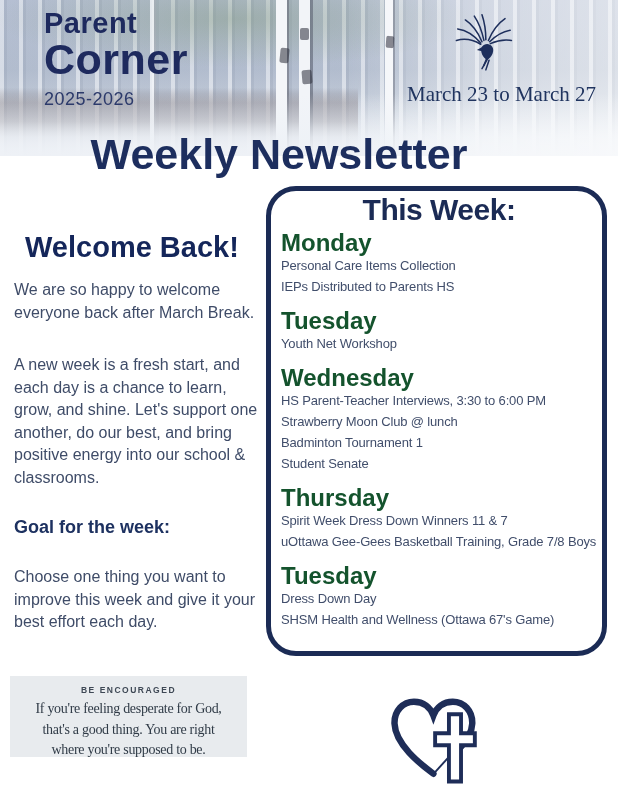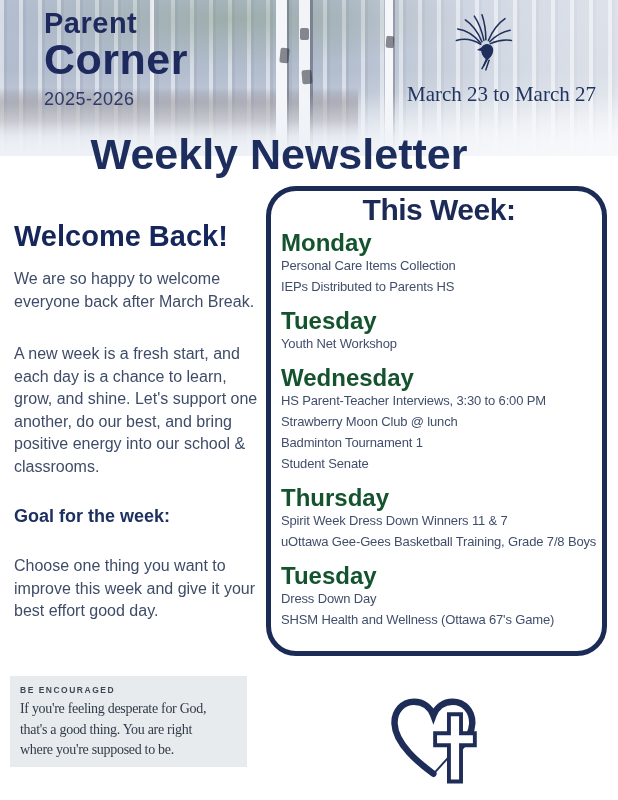--- a/index.html
+++ b/index.html
@@ -31,39 +31,39 @@
   .banner-date{position:absolute;right:22px;top:82px;font-family:"Liberation Serif","DejaVu Serif",serif;
     font-size:21px;color:#20345f;}
   .eagle{position:absolute;left:450px;top:10px;}
 
   
   h1.page-title{margin:4px 0 0;text-align:center;font-size:43px;font-weight:700;
     color:#1d2e5e;letter-spacing:0;}
 
   
   .welcome{position:absolute;left:14px;top:220px;width:253px;}
-  .welcome h2{margin:0;font-size:29px;line-height:32px;font-weight:700;color:#14265a;}
+  .welcome h2{margin:11px;font-size:29px;line-height:32px;font-weight:700;color:#14265a;}
   .welcome p{margin:0;font-size:16px;line-height:22.5px;color:#3f4c68;}
   .welcome .p1{margin-top:16px;}
   .welcome .p2{margin-top:30px;}
   .welcome h3{margin:26px 0 0;font-size:18px;line-height:24px;font-weight:700;color:#1d3160;}
   .welcome .p3{margin-top:27px;}
 
   
   .this-week{position:absolute;left:266px;top:186px;width:341px;height:470px;box-sizing:border-box;
     border:5px solid #1b2b55;border-radius:30px;background:#fff;padding:2px 5px 0 10px;}
   .this-week h2{margin:0 0 4px;text-align:center;font-size:30px;line-height:34px;font-weight:700;
     color:#1b2b55;letter-spacing:-.5px;}
   .day-label{font-size:24px;line-height:24px;font-weight:700;color:#14532d;}
   .event{font-size:13px;line-height:21px;color:#414e6b;white-space:nowrap;letter-spacing:-.15px;}
   .day-section + .day-section{margin-top:12px;}
 
   
-  .quote-box{position:absolute;left:10px;top:676px;width:237px;height:91px;box-sizing:border-box;
-    background:#e8ebee;padding:9px 10px;}
+  .quote-box{position:absolute;left:10px;top:676px;width:237px;height:81px;box-sizing:border-box;
+    background:#e8ebee;padding:9px 10px;text-align:center;}
   .quote-label{font-size:8.5px;font-weight:700;letter-spacing:1.5px;color:#3e4855;}
   .quote-line{font-family:"Liberation Serif","DejaVu Serif",serif;font-size:14px;line-height:20.5px;
     color:#303b47;white-space:nowrap;letter-spacing:-.3px;}
   .quote-line.first{margin-top:4px;}
 
   .heart-cross{position:absolute;left:385px;top:690px;}
 </style>
 </head>
 <body>
 
@@ -102,21 +102,21 @@
     <div class="banner-date">March 23 to March 27</div>
   </header>
 
   <h1 class="page-title" style="position:absolute;left:0;top:126px;width:558px;">Weekly Newsletter</h1>
 
   <section class="welcome">
     <h2>Welcome Back!</h2>
     <p class="p1">We are so happy to welcome everyone back after March Break.</p>
     <p class="p2">A new week is a fresh start, and each day is a chance to learn, grow, and shine. Let's support one another, do our best, and bring positive energy into our school &amp; classrooms.</p>
     <h3>Goal for the week:</h3>
-    <p class="p3">Choose one thing you want to improve this week and give it your best effort good day.</p>
+    <p class="p3">Choose one thing you want to improve this week and give it your best effort each day.</p>
   </section>
 
   <section class="this-week">
     <h2>This Week:</h2>
 
     <div class="day-section">
       <div class="day-label">Monday</div>
       <div class="event">Personal Care Items Collection</div>
       <div class="event">IEPs Distributed to Parents HS</div>
     </div>

